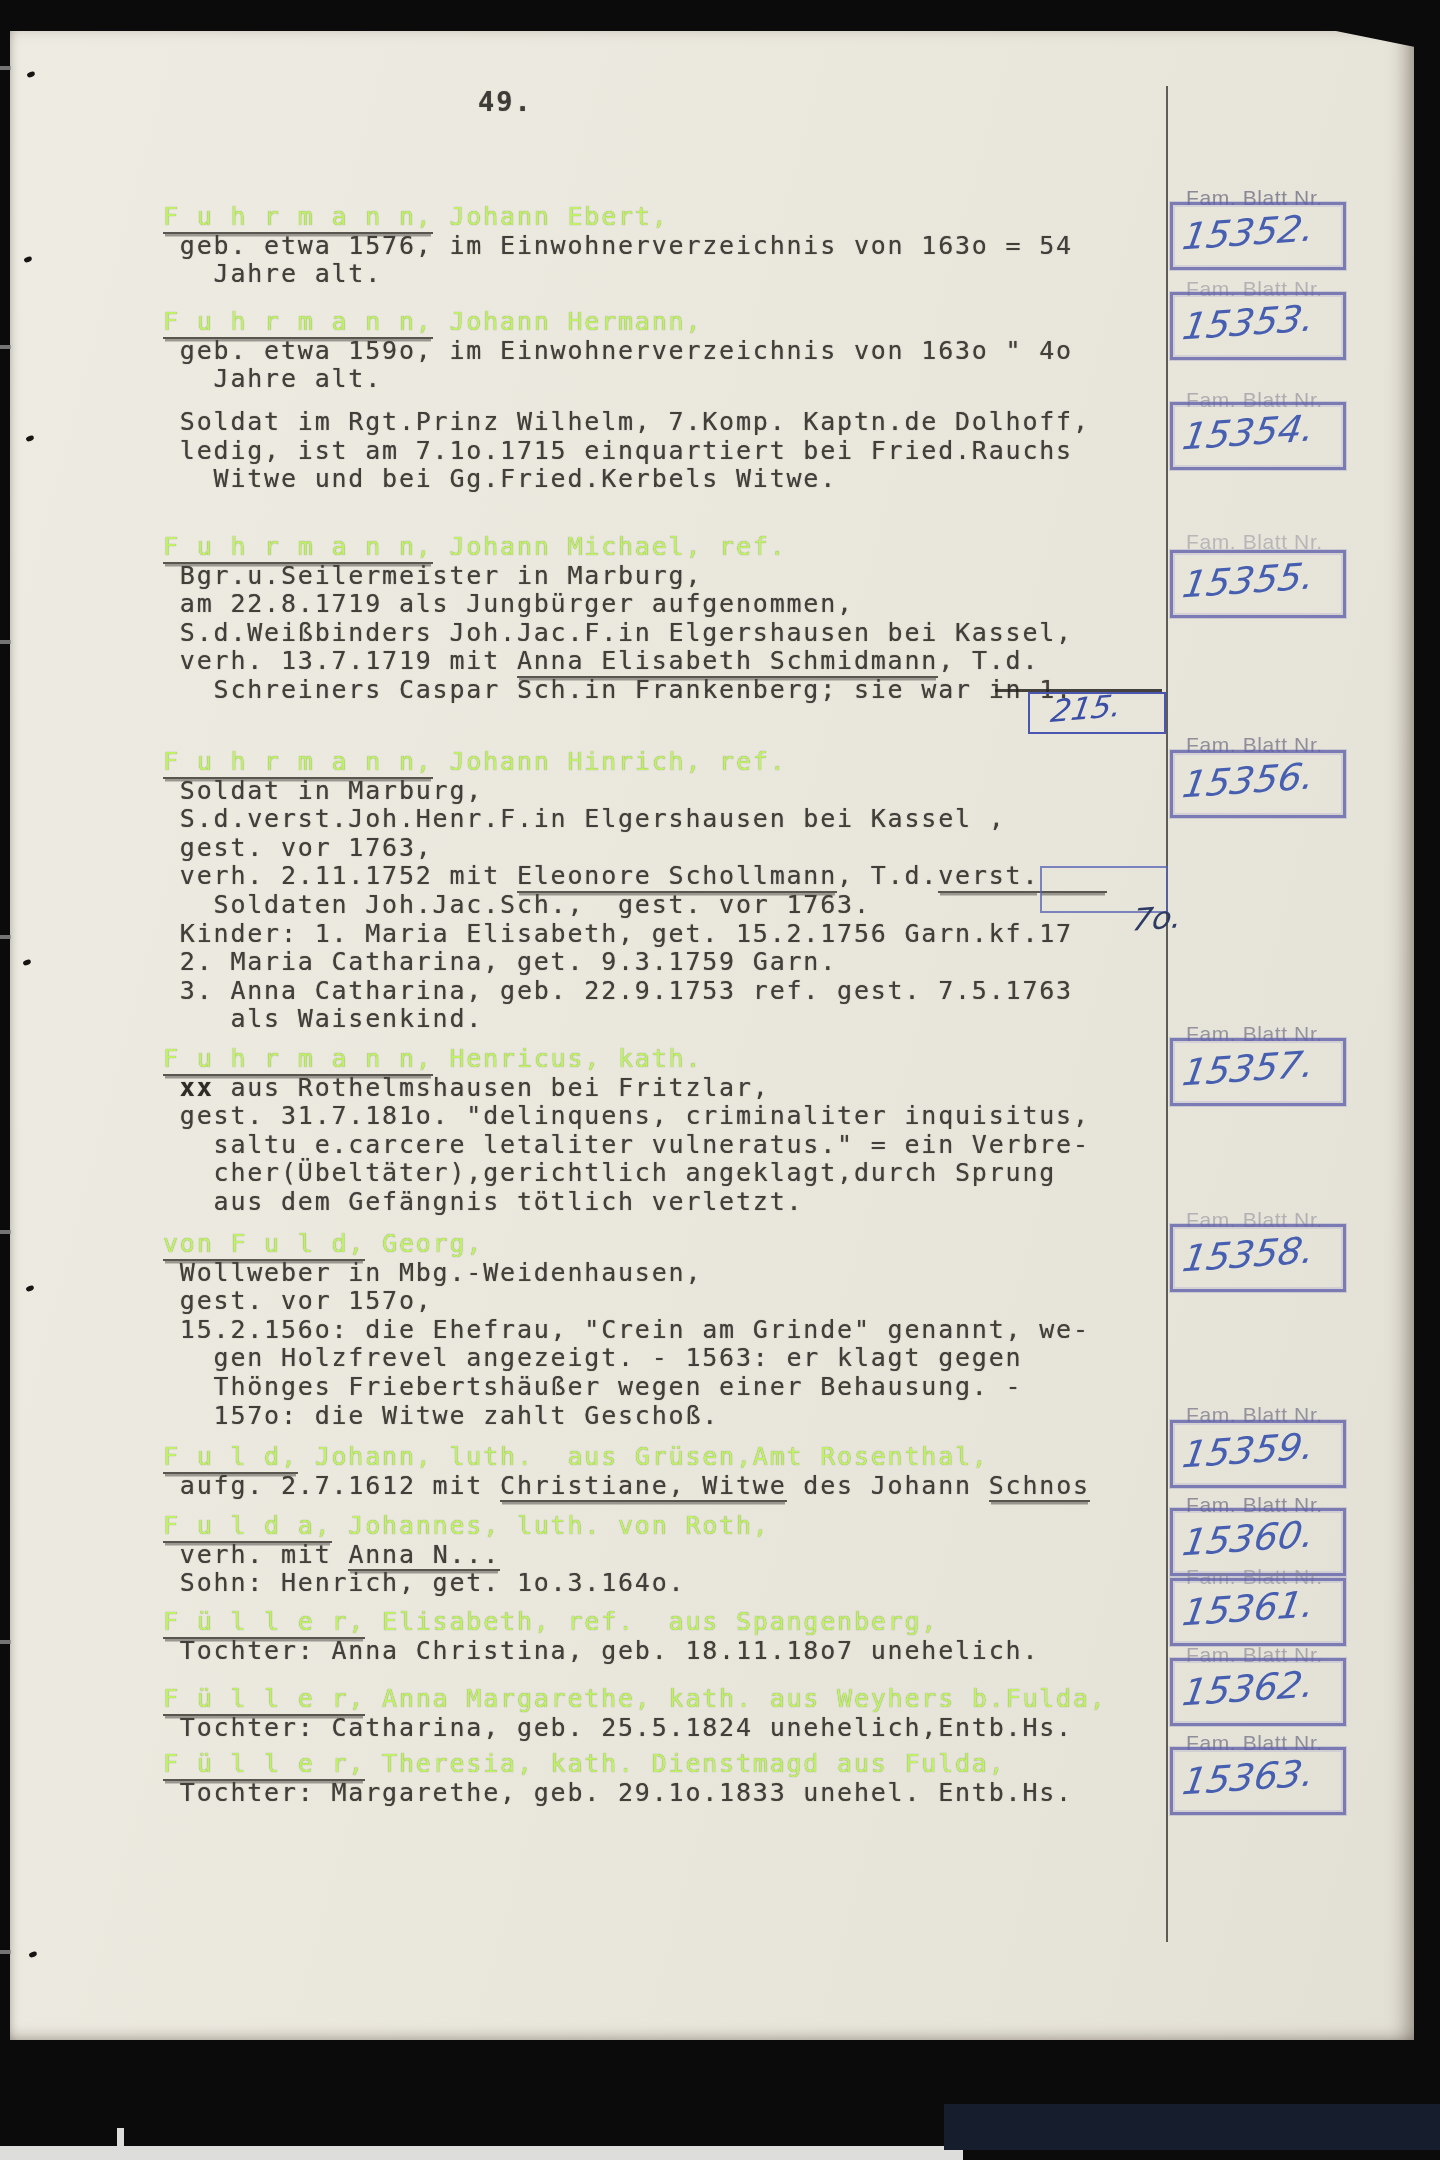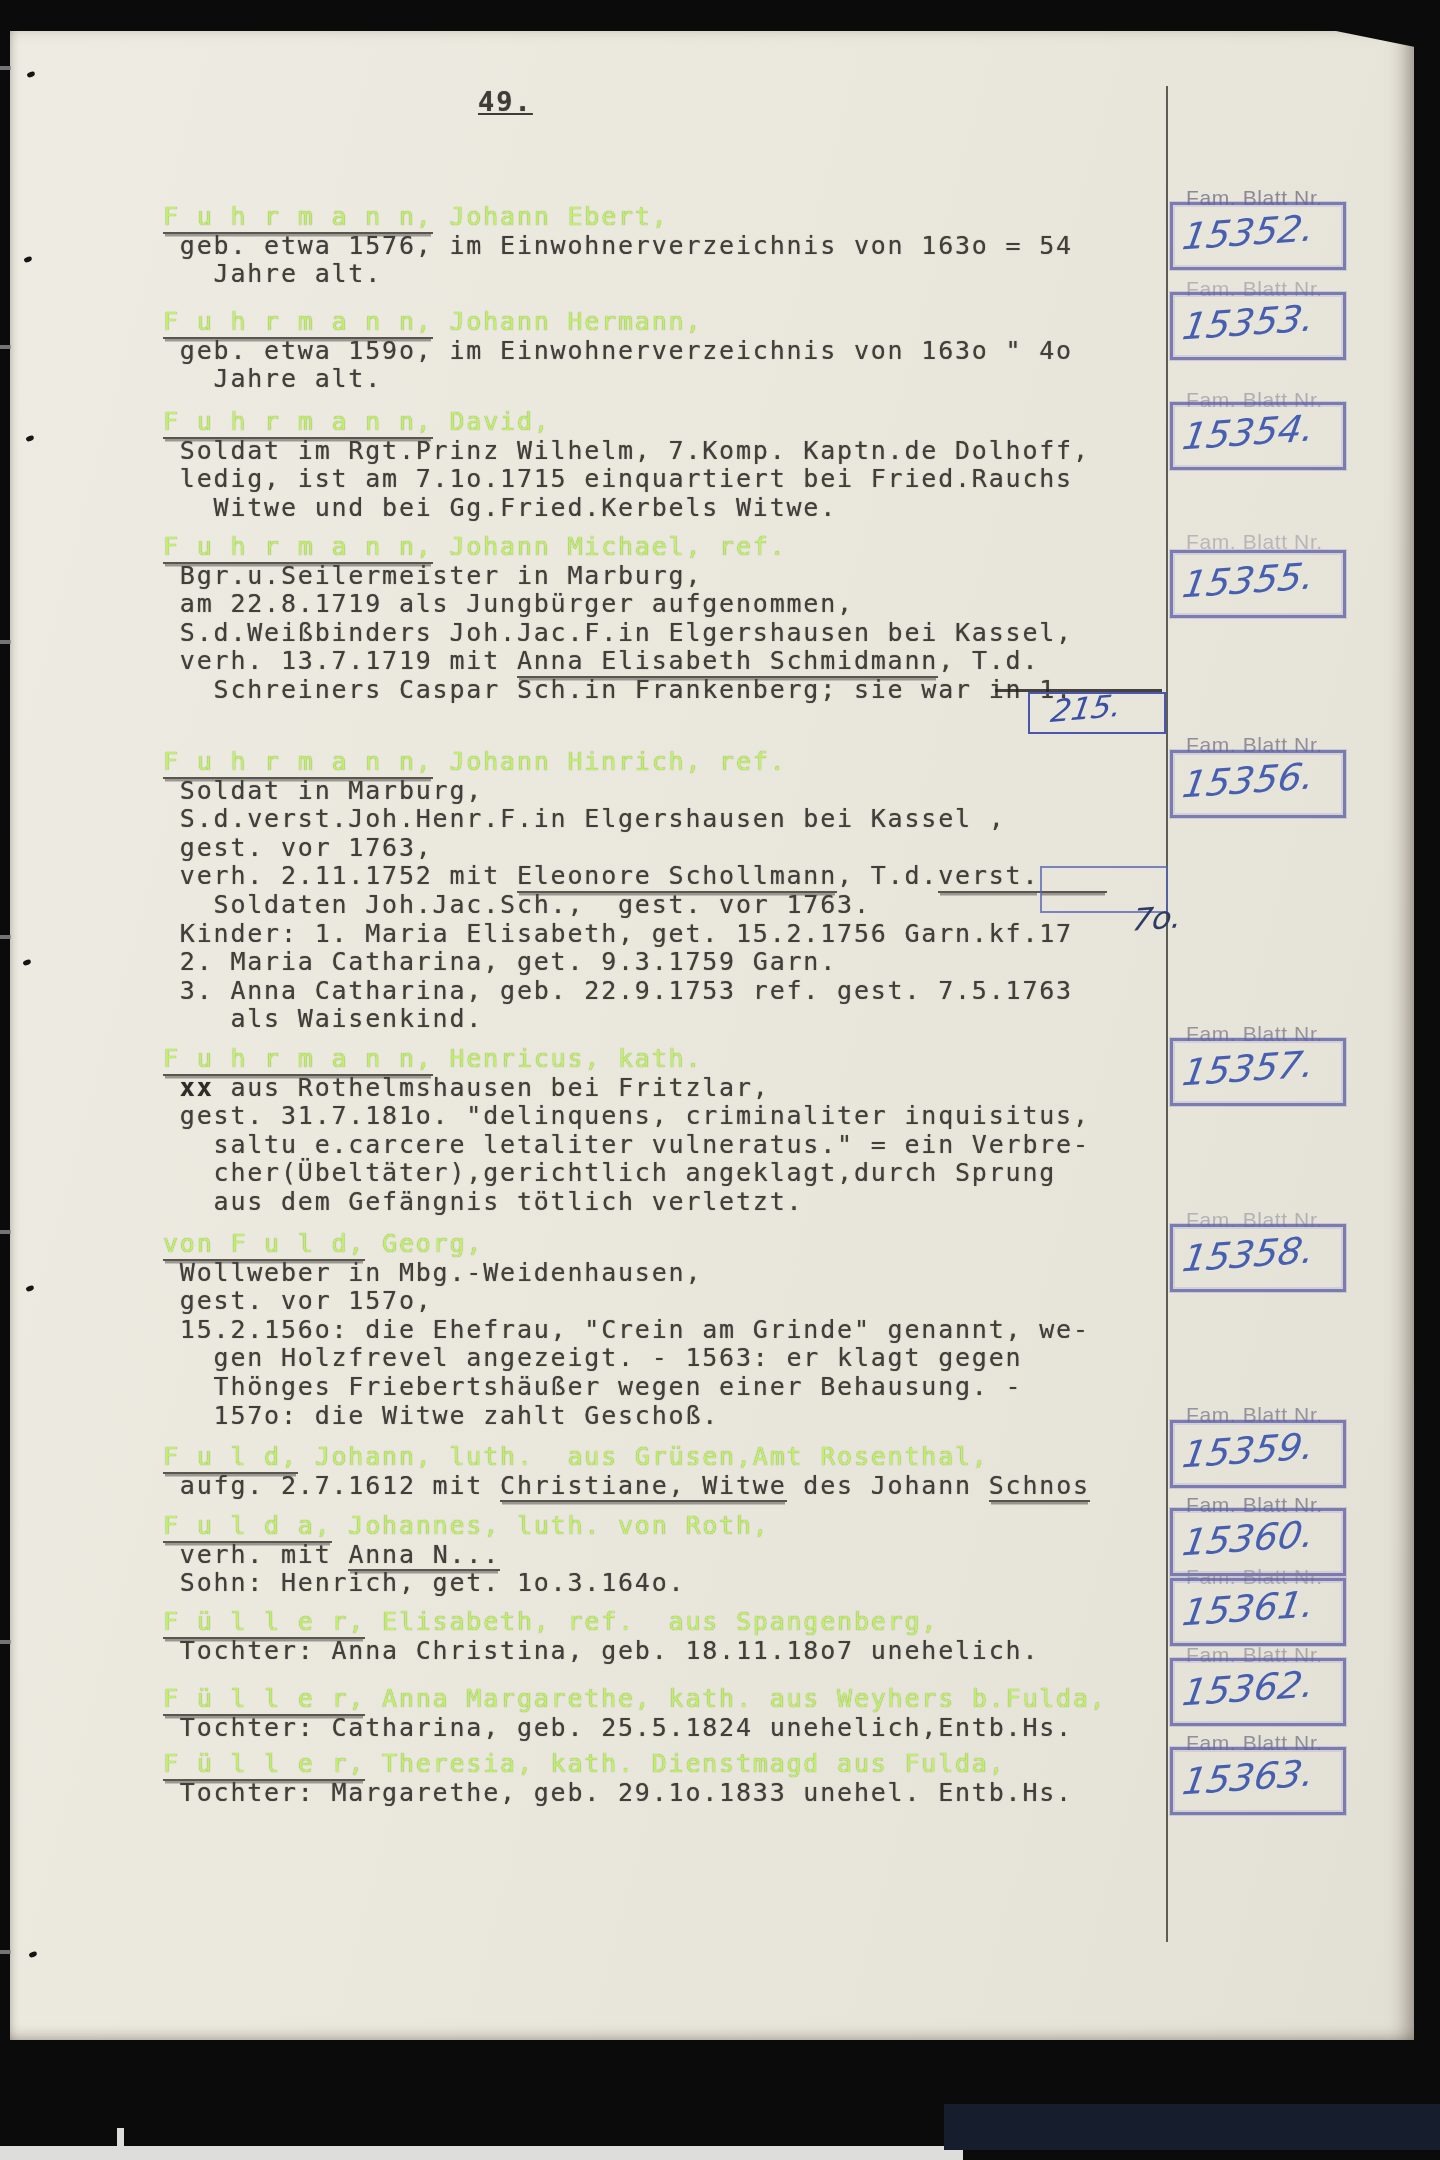--- a/index.html
+++ b/index.html
@@ -6,21 +6,21 @@
   .stage{position:relative;width:1440px;height:2160px;background:#0b0b0b;overflow:hidden;
          font-family:"DejaVu Sans Mono", monospace;}
   .paper{position:absolute;left:10px;top:31px;width:1404px;height:2009px;
          background:linear-gradient(105deg,#eeebe2 0%,#eae7dd 45%,#e6e3d9 80%,#e2dfd5 100%);
          box-shadow:inset -16px 0 20px -10px rgba(70,58,44,.5),
                     inset 6px 0 12px -8px rgba(0,0,0,.35),
                     inset 0 -10px 16px -10px rgba(60,50,40,.35);}
   .corner-cut{position:absolute;left:1336px;top:31px;width:79px;height:16px;background:#0b0b0b;
          clip-path:polygon(0 0,100% 0,100% 100%);}
   .page-number{position:absolute;left:478px;top:86px;font-size:27px;font-weight:bold;
-         color:#3e3c36;letter-spacing:2px;text-shadow:0 0 1px rgba(62,60,54,.6);text-decoration:underline;}
+         color:#3e3c36;letter-spacing:2px;text-shadow:0 0 1px rgba(62,60,54,.6);}
   .vrule{position:absolute;left:1166px;top:86px;width:2px;height:1856px;background:#45443e;opacity:.85;}
 
   .entries-layer{position:absolute;left:0;top:0;width:100%;height:100%;}
   .entry{position:absolute;left:163px;width:1010px;}
   .tline{white-space:pre;height:28.6px;line-height:28.6px;font-size:25px;letter-spacing:1.8px;
          color:#413f39;text-shadow:0 0 1px rgba(64,62,55,.65);}
   .tline span{display:inline-block;}
   .head{font-weight:normal;color:#bef264;}
   .u{border-bottom:2.5px solid rgba(56,54,48,.82);padding-bottom:0px;
      box-shadow:0 4.5px 0 -2px rgba(56,54,48,.45);}
@@ -69,21 +69,20 @@
         <div class="tline"><span class="u head">F u h r m a n n,</span><span class="head"> Johann Ebert,</span></div>
         <div class="tline"><span> geb. etwa 1576, im Einwohnerverzeichnis von 163o = 54</span></div>
         <div class="tline"><span>   Jahre alt.</span></div>
       </div>
       <div class="entry" style="top: 308px;">
         <div class="tline"><span class="u head">F u h r m a n n,</span><span class="head"> Johann Hermann,</span></div>
         <div class="tline"><span> geb. etwa 159o, im Einwohnerverzeichnis von 163o " 4o</span></div>
         <div class="tline"><span>   Jahre alt.</span></div>
       </div>
       <div class="entry" style="top: 408px;">
-        <div class="tline"><span class="u head">F u h r m a n n,</span><span class="head"> David,</span></div>
         <div class="tline"><span> Soldat im Rgt.Prinz Wilhelm, 7.Komp. Kaptn.de Dolhoff,</span></div>
         <div class="tline"><span> ledig, ist am 7.1o.1715 einquartiert bei Fried.Rauchs</span></div>
         <div class="tline"><span>   Witwe und bei Gg.Fried.Kerbels Witwe.</span></div>
       </div>
       <div class="entry" style="top: 533px;">
         <div class="tline"><span class="u head">F u h r m a n n,</span><span class="head"> Johann Michael, ref.</span></div>
         <div class="tline"><span> Bgr.u.Seilermeister in Marburg,</span></div>
         <div class="tline"><span> am 22.8.1719 als Jungbürger aufgenommen,</span></div>
         <div class="tline"><span> S.d.Weißbinders Joh.Jac.F.in Elgershausen bei Kassel,</span></div>
         <div class="tline"><span> verh. 13.7.1719 mit </span><span class="u">Anna Elisabeth Schmidmann</span><span>, T.d.</span></div>

